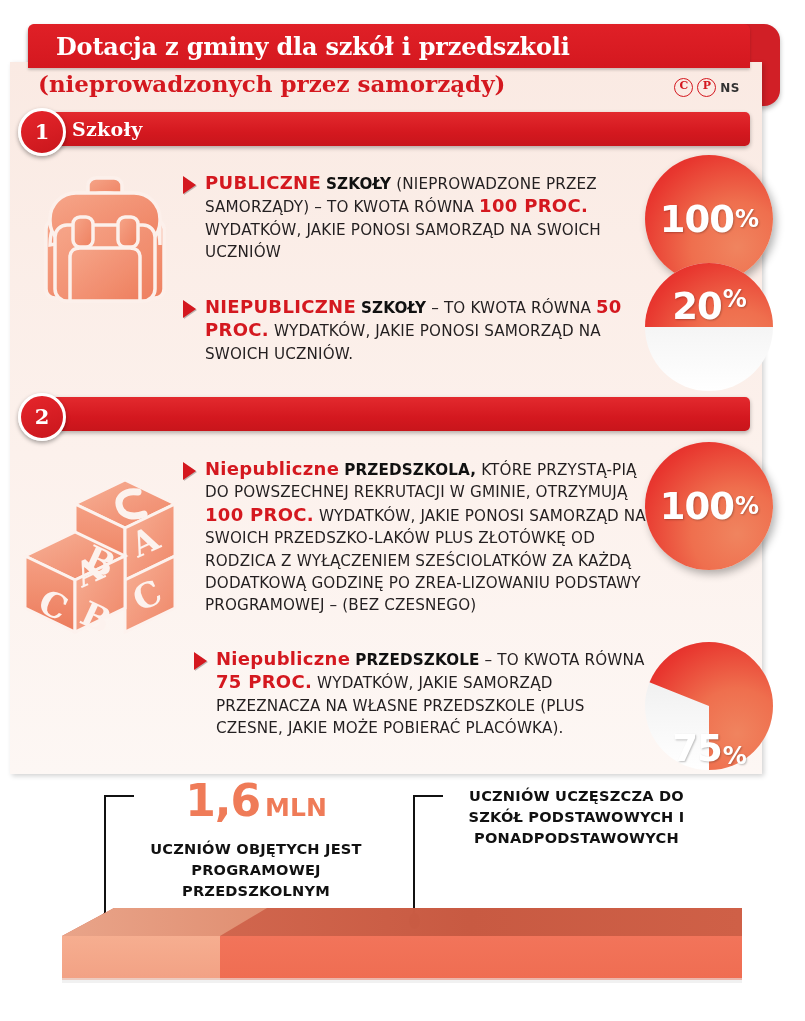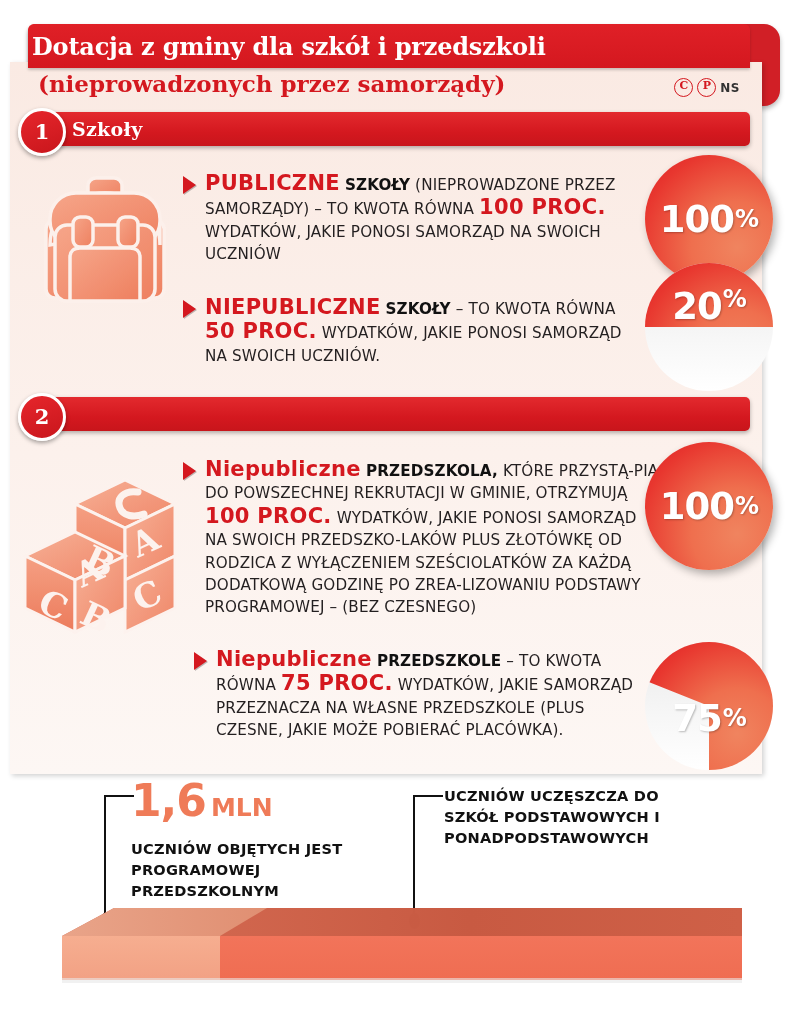--- a/index.html
+++ b/index.html
@@ -21,21 +21,21 @@
   .banner-bar{
     position:absolute;left:28px;top:24px;width:722px;height:44px;
     background:linear-gradient(180deg,#e02027 0%,#d4181f 100%);
     border-radius:6px 6px 0 0;
     display:flex;align-items:center;
     box-shadow:0 2px 3px rgba(0,0,0,.2);
   }
   .banner-title{
     color:#ffffff;font-family:"DejaVu Serif","Liberation Serif",serif;
     font-weight:bold;font-size:24px;letter-spacing:-.2px;
-    padding-left:4px;white-space:nowrap;
+    padding-left:28px;white-space:nowrap;
   }
 
   
   .panel{
     position:absolute;left:10px;top:62px;width:752px;height:712px;
     background:linear-gradient(180deg,#faeae3 0%,#fcf1ec 55%,#fdf7f4 100%);
     box-shadow:2px 2px 5px rgba(0,0,0,.18);
   }
   .panel-sub{
     position:absolute;left:28px;top:8px;
@@ -80,21 +80,21 @@
   .tri{
     width:0;height:0;flex:0 0 auto;margin:4px 9px 0 0;
     border-top:9px solid transparent;border-bottom:9px solid transparent;
     border-left:13px solid #d4181f;
     filter:drop-shadow(1px 1px 0 rgba(0,0,0,.25));
   }
   .btext{
     font-size:15.2px;line-height:22.4px;color:#231f20;
     letter-spacing:.15px;
   }
-  .btext b.red{color:#d4181f;font-weight:bold;font-size:21px;letter-spacing:.3px;}
+  .btext b.red{color:#d4181f;font-weight:bold;font-size:18px;letter-spacing:.3px;}
   .btext b.blk{color:#111111;font-weight:bold;}
   .btext .big{font-size:18px;}
 
   
   .pct{position:absolute;width:128px;height:128px;}
   .pct .shadow{
     position:absolute;inset:0;border-radius:50%;
     box-shadow:3px 4px 9px rgba(0,0,0,.3);
   }
   .pct .disc{
@@ -107,27 +107,27 @@
   }
   .pct .lbl{
     position:absolute;inset:0;display:flex;align-items:center;justify-content:center;
     color:#ffffff;font-weight:bold;font-size:37px;letter-spacing:-1px;
     text-shadow:1px 1px 2px rgba(0,0,0,.25);z-index:5;
   }
   .pct .lbl .u{font-size:24px;margin-left:1px;}
   .pct.half .disc{clip-path:polygon(0 0,100% 0,100% 50%,0 50%);}
   .pct.half .lbl{align-items:flex-start;padding-top:22px;}
   .pct.q75 .disc{clip-path:polygon(50% 50%,0 30%,0 0,100% 0,100% 100%,50% 100%);}
-  .pct.q75 .lbl{align-items:center;padding-top:24px;}
+  .pct.q75 .lbl{align-items:flex-end;padding-top:24px;}
 
   
   .art{position:absolute;opacity:.95;}
 
   
-  .stat{position:absolute;}
+  .stat{position:absolute;text-align:center;}
   .stat-num{
     font-weight:bold;font-size:44px;color:#ef7b58;letter-spacing:-1px;
     line-height:46px;white-space:nowrap;
   }
   .stat-num .mln{font-size:25px;letter-spacing:0;margin-left:5px;}
   .stat-desc{
     margin-top:7px;font-weight:bold;font-size:14.6px;line-height:21px;
     color:#111111;letter-spacing:.2px;
   }
   .leader{position:absolute;}

